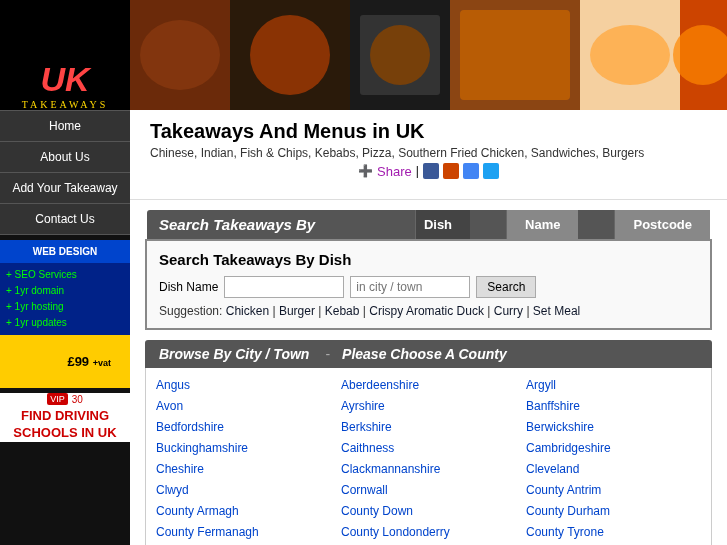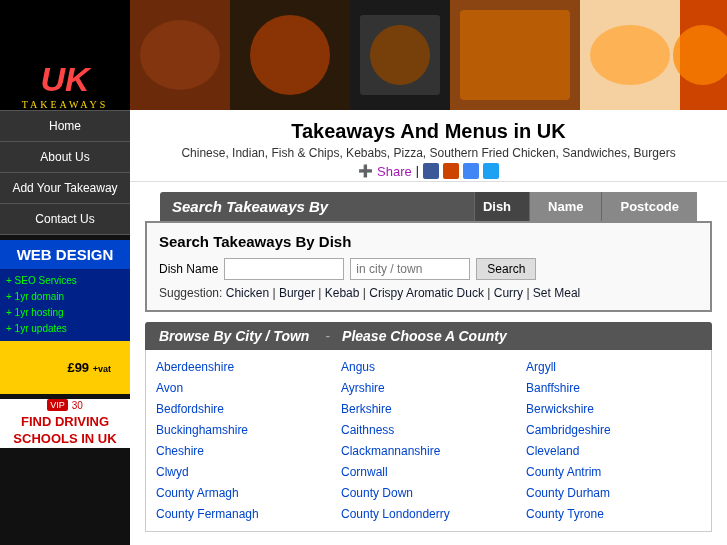--- a/index.html
+++ b/index.html
@@ -56,21 +56,21 @@
       border-bottom: 1px solid #555;
       cursor: pointer;
       font-size: 12px;
       text-decoration: none;
     }
     .web-design-banner {
       background: #0044cc;
       color: #fff;
       text-align: center;
       padding: 6px 4px;
-      font-size: 15px;
+      font-size: 10px;
       font-weight: bold;
       margin-top: 5px;
     }
     .web-design-details {
       background: #002288;
       color: #00ff00;
       font-size: 10px;
       padding: 4px 6px;
       line-height: 1.6;
     }
@@ -113,22 +113,22 @@
       height: 110px;
       background: linear-gradient(90deg, #8B0000 0%, #cc4400 10%, #995500 20%, #333 30%, #884422 45%, #cc6600 60%, #886644 75%, #ff8800 88%, #cc4400 100%);
       display: flex;
       align-items: center;
       justify-content: space-around;
       overflow: hidden;
       position: relative;
     }
     
     #page-title-area {
-      text-align: center;
-      padding: 10px 20px 2px;
+      text-align: left;
+      padding: 10px 20px 20px;
       border-bottom: 1px solid #ddd;
     }
     #page-title-area h1 {
       font-size: 20px;
       color: #000;
       font-weight: bold;
     }
     #page-title-area .subtitle {
       font-size: 12px;
       color: #333;
@@ -150,22 +150,23 @@
     }
     .social-fb { background: #3b5998; }
     .social-digg { background: #cc4400; }
     .social-goog { background: #4285f4; }
     .social-tw { background: #1da1f2; }
     
     #search-tabs-area {
       display: flex;
       align-items: center;
       background: #555;
-      margin: 10px 30px 0;
+      margin: 10px 17px 0;
       border-radius: 3px 3px 0 0;
+      gap: 36px;
     }
     .search-tabs-label {
       color: #fff;
       font-size: 15px;
       font-weight: bold;
       font-style: italic;
       padding: 6px 12px;
       flex: 1;
     }
     .search-tab {
@@ -358,22 +359,22 @@
       </div>
     </div>
 
     <div id="browse-section">
       <div class="browse-header">
         <span class="browse-title">Browse By City / Town</span>
         <span class="county-dash">-</span>
         <span class="choose-county">Please Choose A County</span>
       </div>
       <div class="county-grid" id="county-grid">
-      <a class="county-link" href="#">Aberdeenshire</a>
-          <a class="county-link" href="#">Angus</a>
+      <a class="county-link" href="#">Angus</a>
+          <a class="county-link" href="#">Aberdeenshire</a>
           <a class="county-link" href="#">Argyll</a>
           <a class="county-link" href="#">Avon</a>
           <a class="county-link" href="#">Ayrshire</a>
           <a class="county-link" href="#">Banffshire</a>
           <a class="county-link" href="#">Bedfordshire</a>
           <a class="county-link" href="#">Berkshire</a>
           <a class="county-link" href="#">Berwickshire</a>
           <a class="county-link" href="#">Buckinghamshire</a>
           <a class="county-link" href="#">Caithness</a>
           <a class="county-link" href="#">Cambridgeshire</a>

